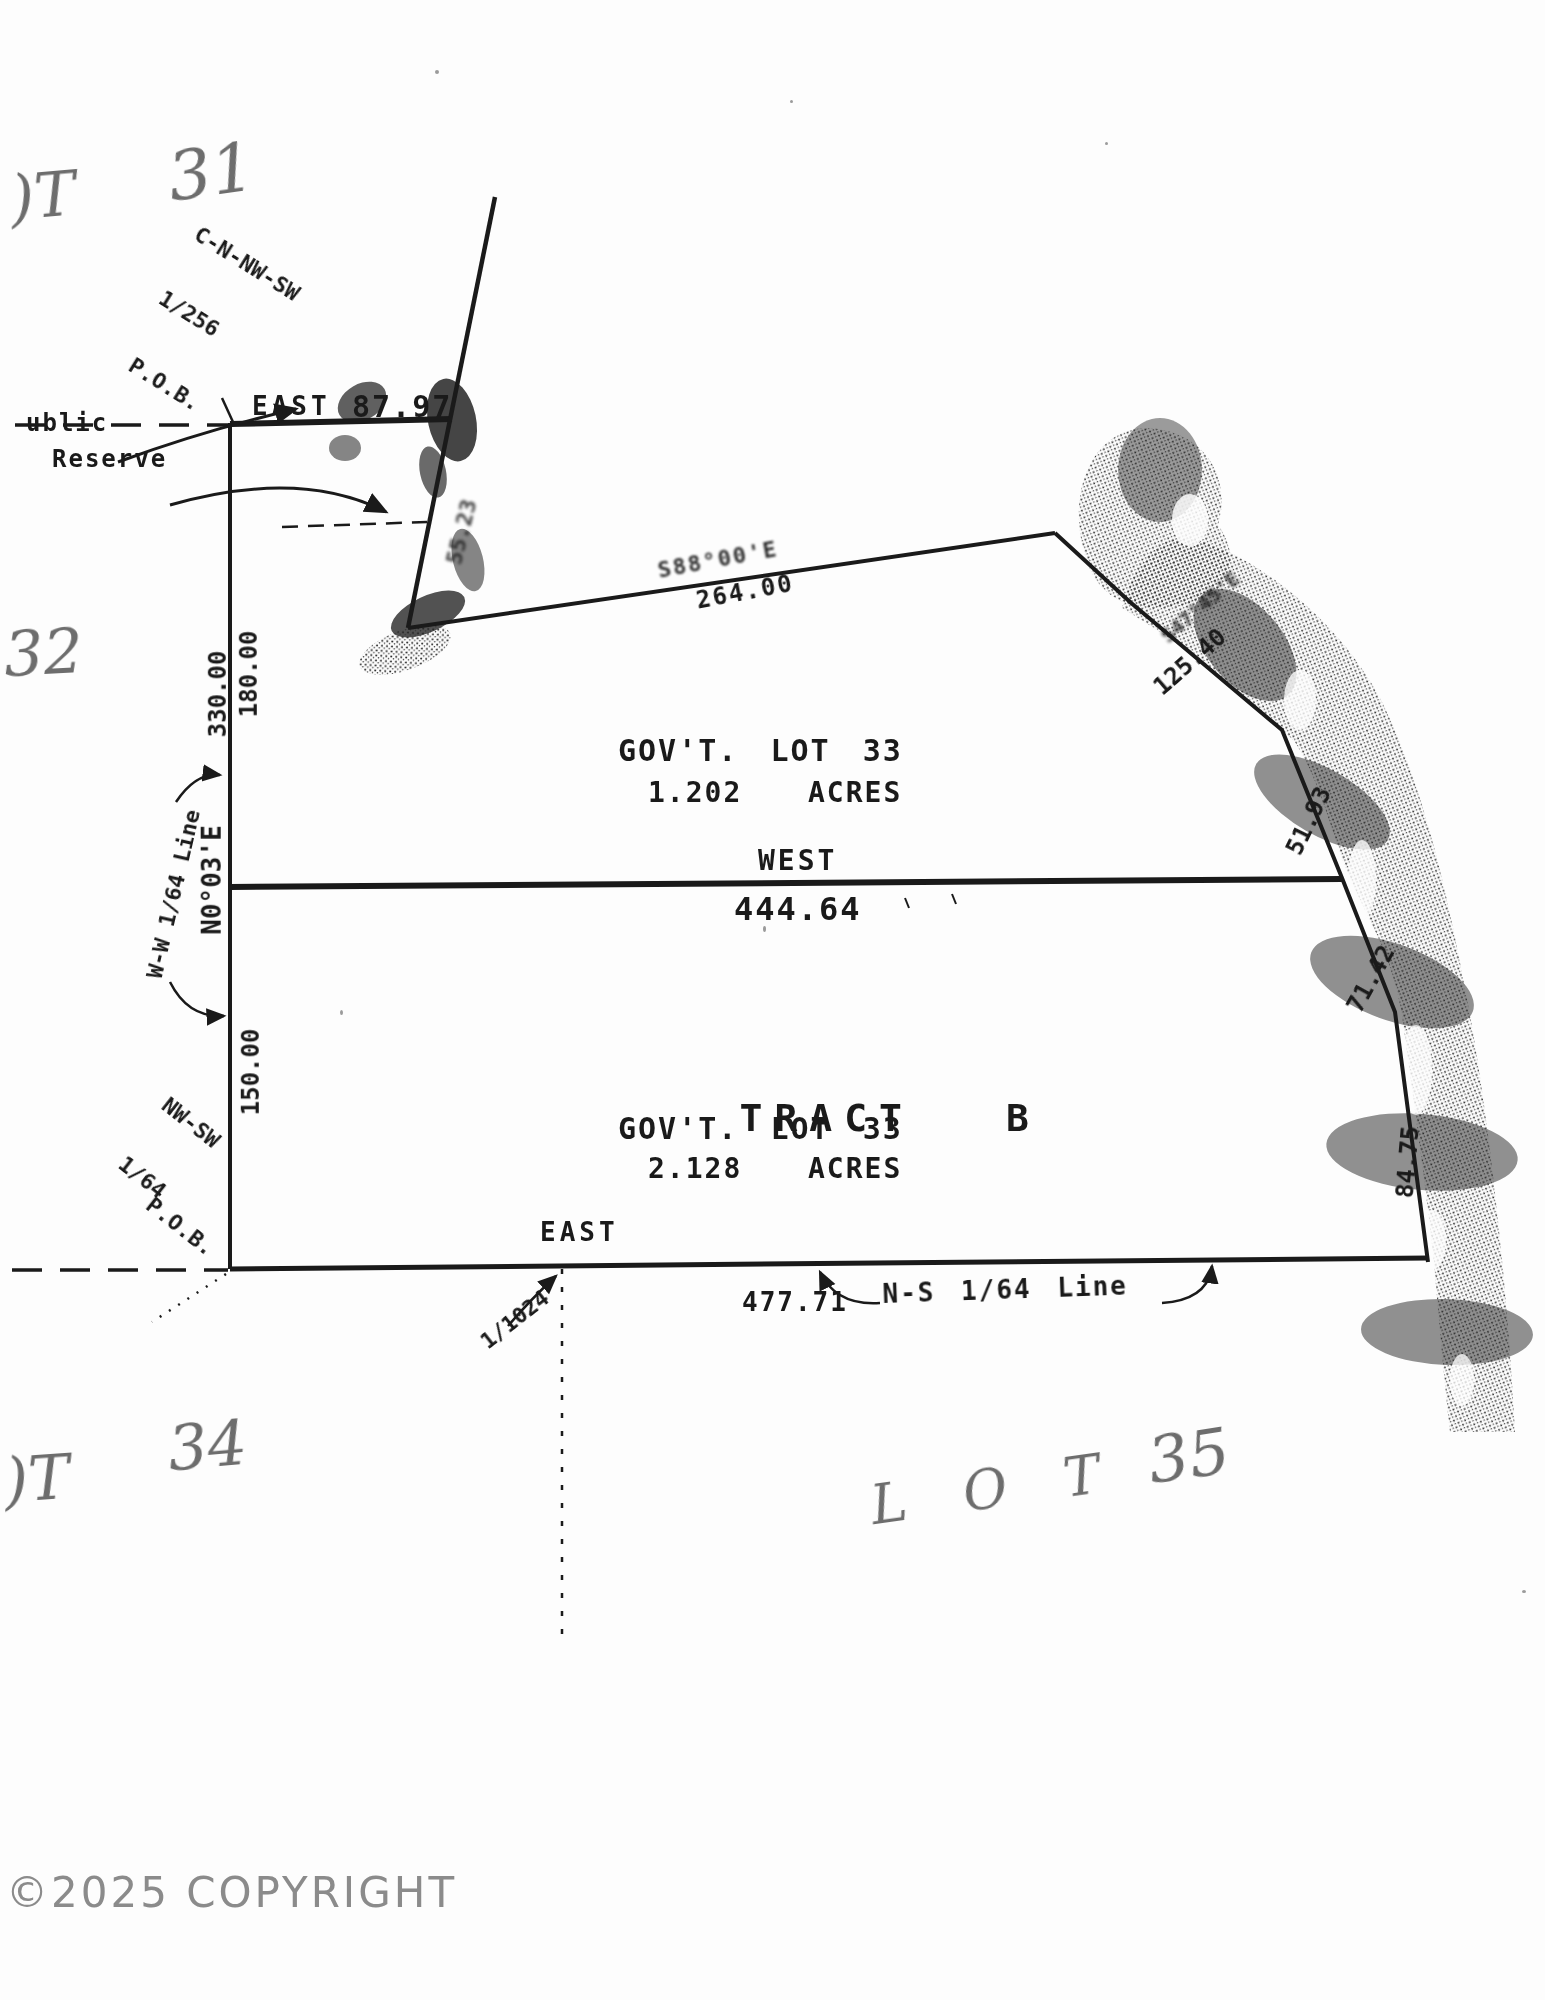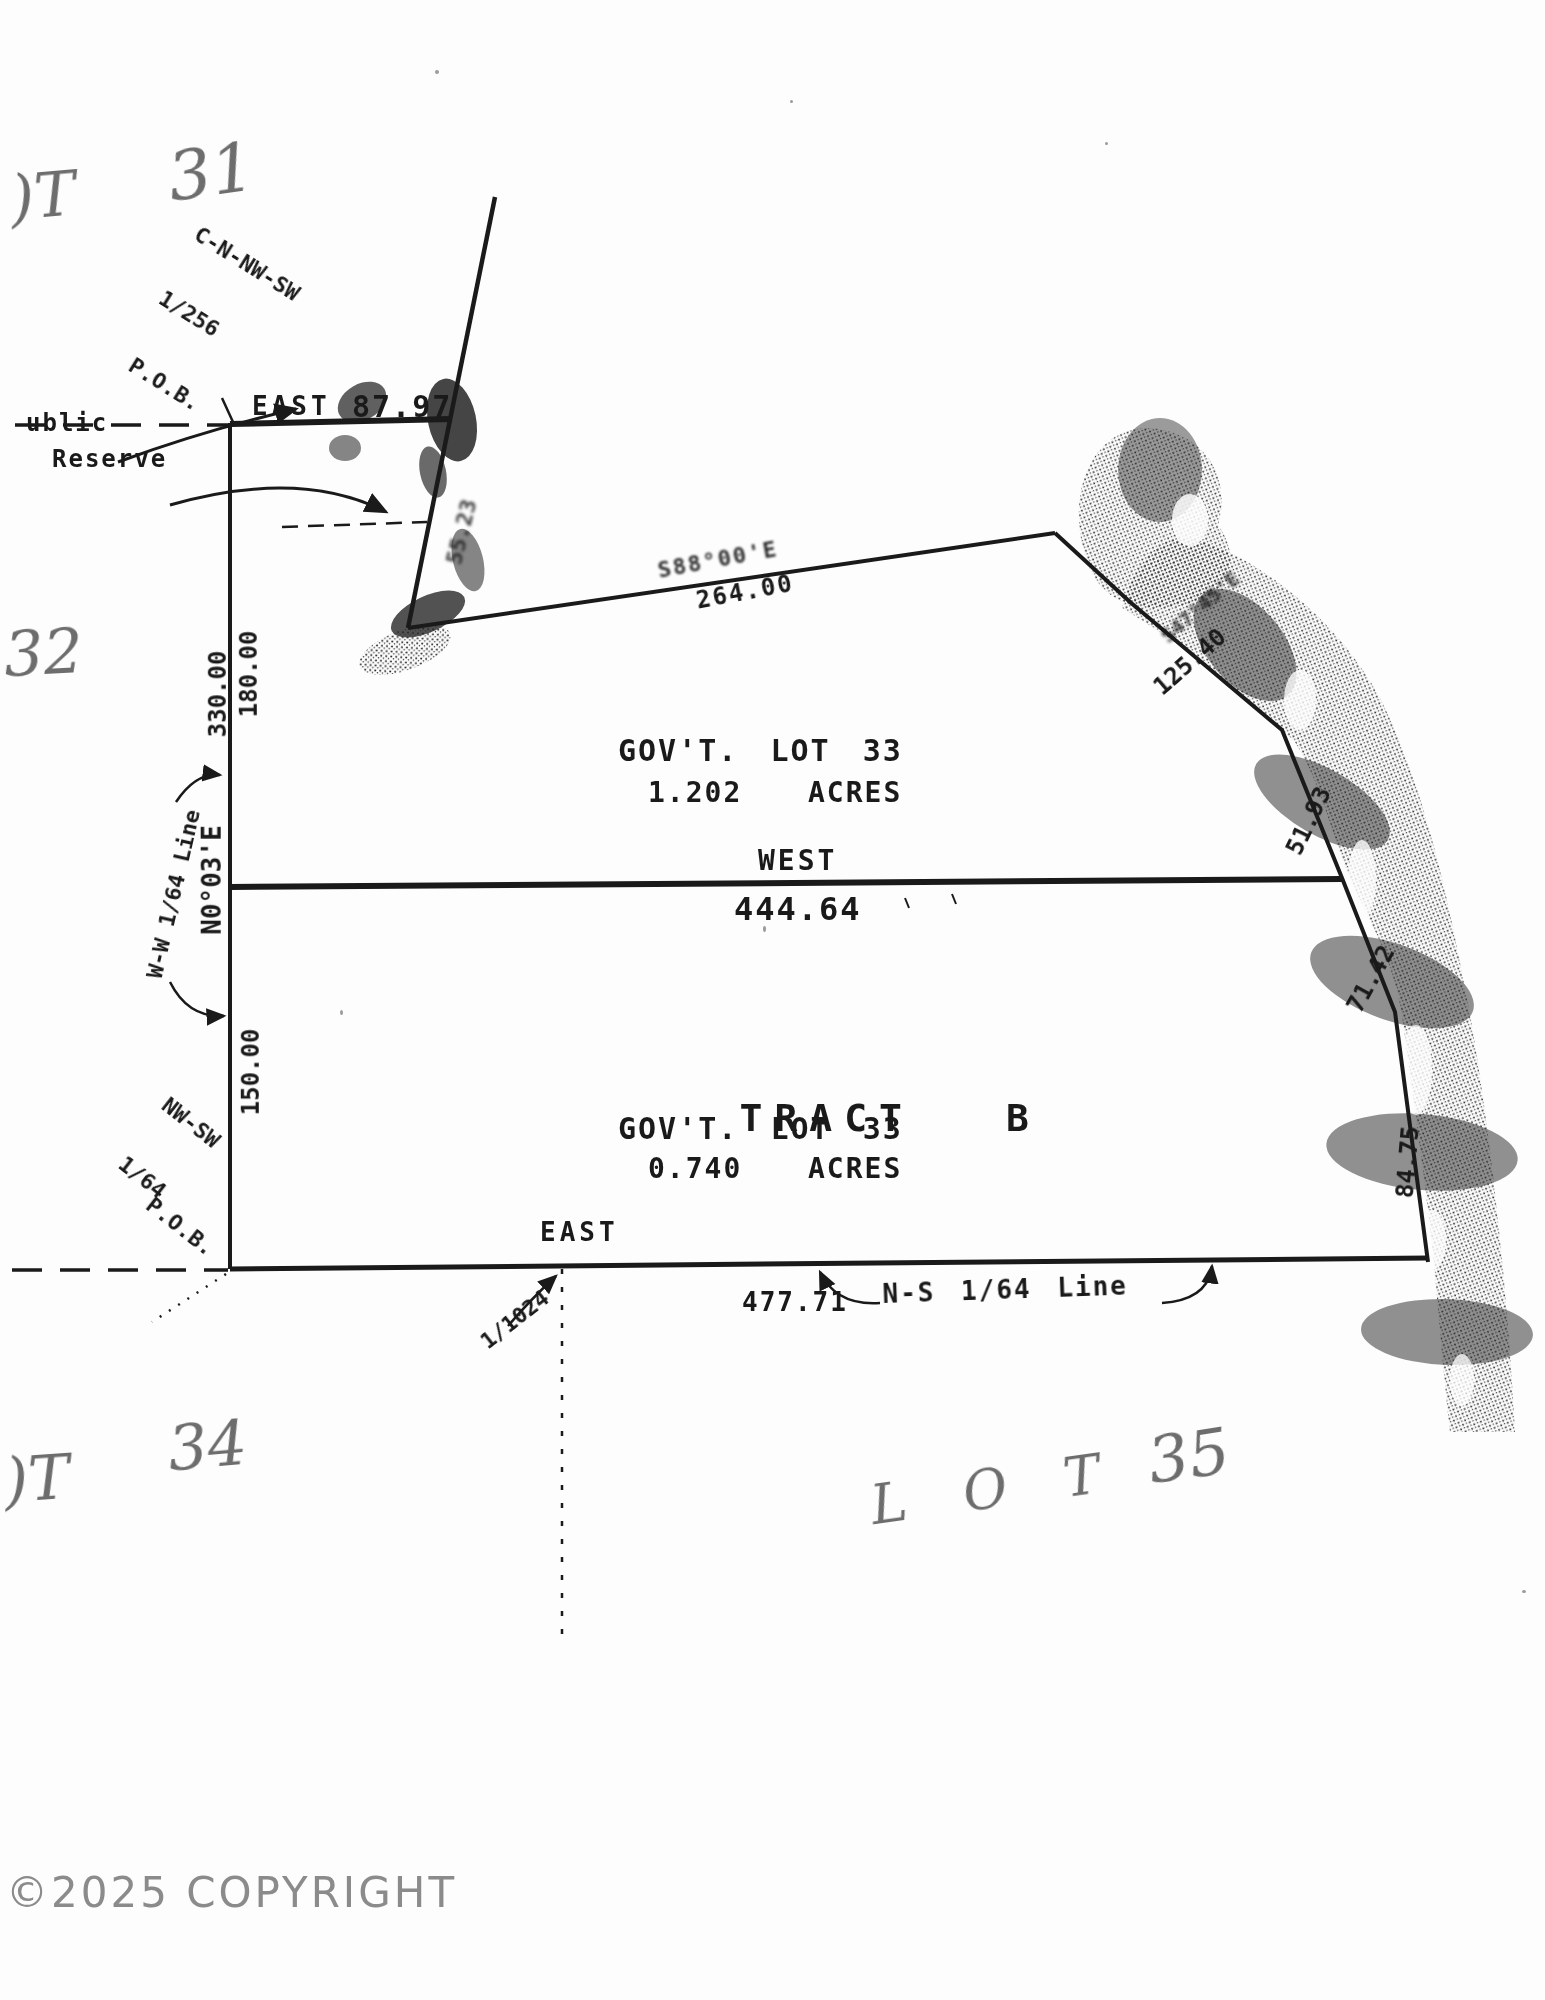--- a/index.html
+++ b/index.html
@@ -136,21 +136,21 @@
   <div class="lbl" style="left:618px;top:734px;font-size:30px;letter-spacing:2px;word-spacing:12px;">GOV'T. LOT 33</div>
   <div class="lbl" style="left:648px;top:778px;font-size:28px;letter-spacing:2px;word-spacing:14px;">1.202  ACRES</div>
 
   <div class="lbl" style="left:758px;top:846px;font-size:28px;letter-spacing:3px;">WEST</div>
   <div class="lbl" style="left:734px;top:892px;font-size:32px;letter-spacing:2px;">444.64</div>
 
   <div class="lbl" style="left:600px;top:1056px;font-size:38px;letter-spacing:12px;">
     <span>TRACT</span><span style="margin-left:92px;">B</span>
   </div>
   <div class="lbl" style="left:618px;top:1112px;font-size:30px;letter-spacing:2px;word-spacing:12px;">GOV'T. LOT 33</div>
-  <div class="lbl" style="left:648px;top:1154px;font-size:28px;letter-spacing:2px;word-spacing:14px;">0.740  ACRES</div>
+  <div class="lbl" style="left:648px;top:1154px;font-size:28px;letter-spacing:2px;word-spacing:14px;">2.128  ACRES</div>
 
   <div class="lbl" style="left:540px;top:1218px;font-size:26px;letter-spacing:4px;">EAST</div>
   <div class="lbl" style="left:742px;top:1288px;font-size:26px;letter-spacing:2px;">477.71</div>
   <div class="lbl" style="left:515px;top:1320px;font-size:22px;transform:translate(-50%,-50%) rotate(-38deg);">1/1024</div>
   <div class="lbl" style="left:882px;top:1280px;font-size:26px;letter-spacing:2px;word-spacing:8px;transform:rotate(-2deg);transform-origin:0 0;">N-S 1/64 Line</div>
 
   <div class="lbl" style="left:218px;top:694px;font-size:24px;transform:translate(-50%,-50%) rotate(-90deg);">330.00</div>
   <div class="lbl" style="left:249px;top:674px;font-size:24px;transform:translate(-50%,-50%) rotate(-90deg);">180.00</div>
   <div class="lbl" style="left:212px;top:880px;font-size:26px;transform:translate(-50%,-50%) rotate(-90deg);">N0°03'E</div>
   <div class="lbl" style="left:174px;top:894px;font-size:22px;transform:translate(-50%,-50%) rotate(-77deg);">W-W 1/64 Line</div>

